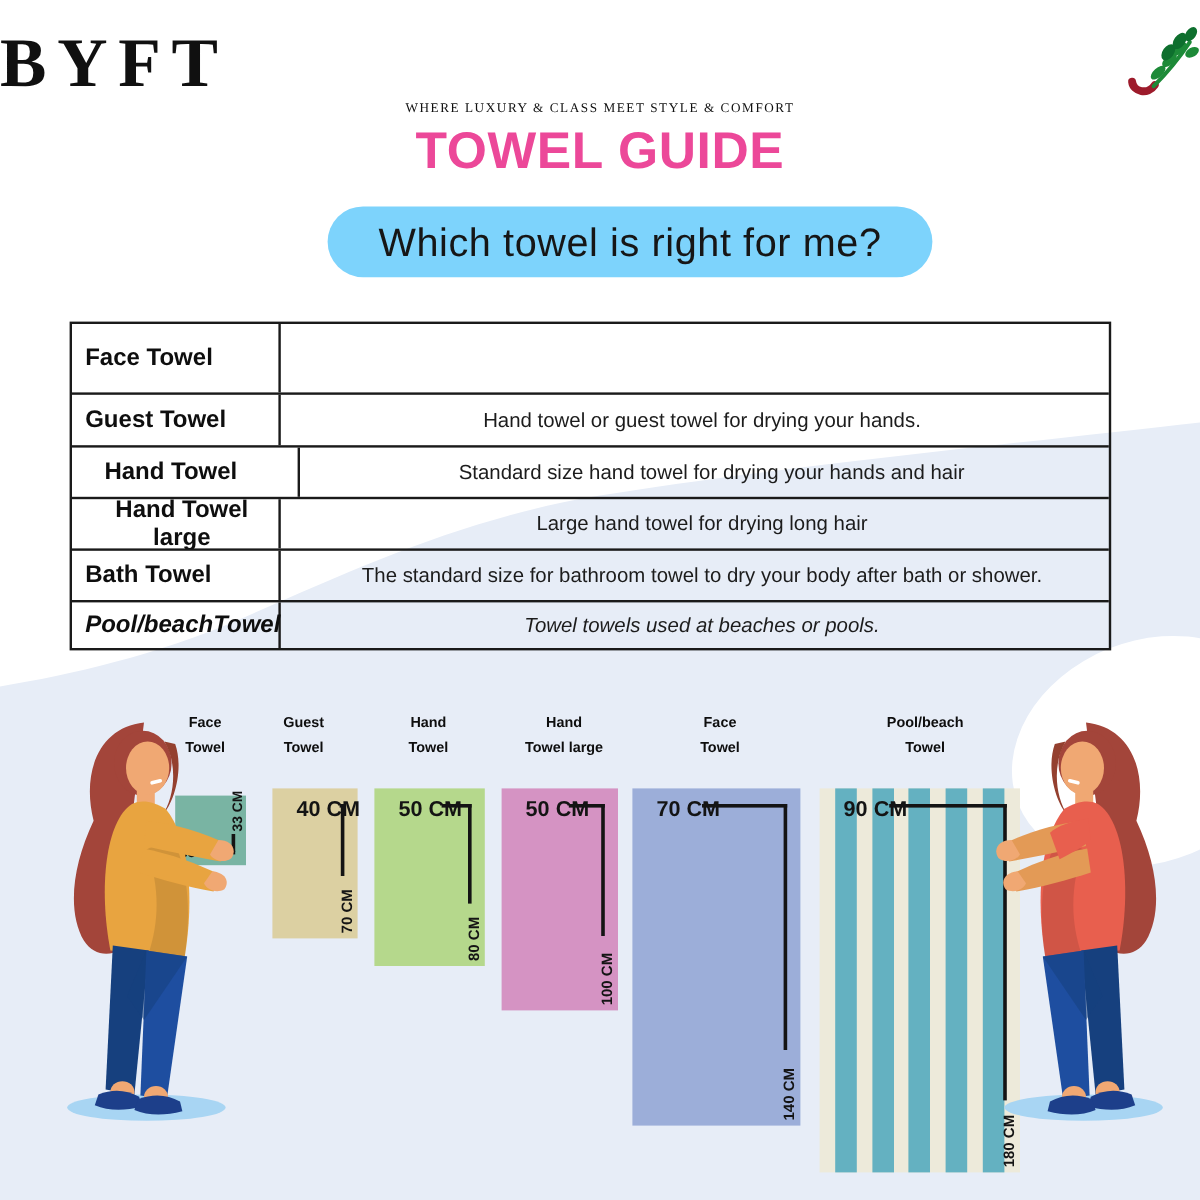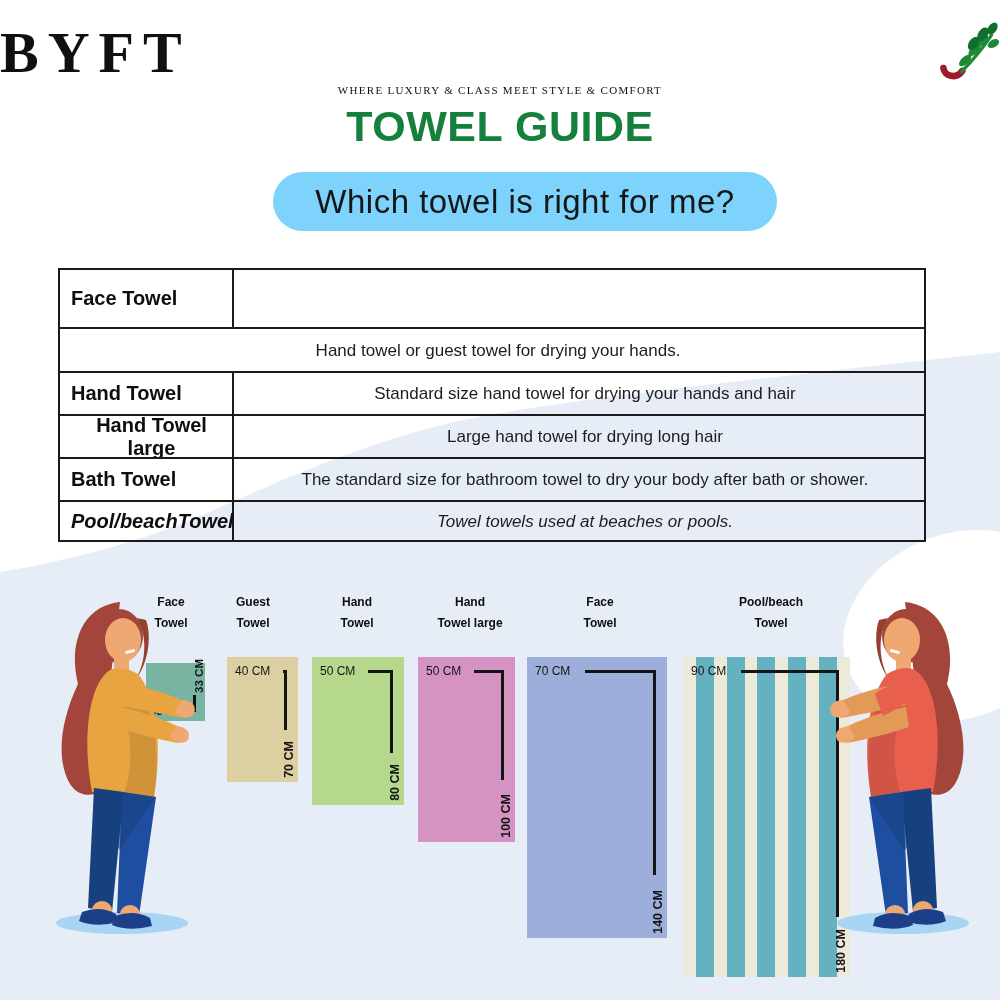--- a/index.html
+++ b/index.html
@@ -9,39 +9,39 @@
   #bg-svg{position:absolute;left:0;top:0;z-index:0;}
   
   .logo-row{position:absolute;top:22px;left:0;width:100%;display:flex;justify-content:space-between;
             align-items:flex-start;gap:10px;z-index:3;}
   .logo-text{font-family:"Liberation Serif", serif;font-size:58px;font-weight:600;
              letter-spacing:9px;line-height:62px;color:#101010;}
   .tagline{position:absolute;top:84px;left:0;width:100%;text-align:center;
            font-family:"Liberation Serif", serif;font-size:11px;letter-spacing:1.3px;
            color:#101010;z-index:3;}
   .page-title{position:absolute;top:102px;left:0;width:100%;text-align:center;
-              font-size:43px;font-weight:800;letter-spacing:0.5px;color:#15803d;z-index:3;}
+              font-size:43px;font-weight:800;letter-spacing:0.5px;color:#ec4899;z-index:3;}
   .banner{position:absolute;left:273px;top:172px;width:504px;height:59px;border-radius:32px;
           display:flex;align-items:center;justify-content:center;z-index:3;}
   .banner span{font-size:33px;color:#161616;letter-spacing:0.5px;}
   
   .guide-table{position:absolute;left:58px;top:268px;width:864px;border:2.5px solid #1a1a1a;
                display:flex;flex-direction:column;z-index:3;background:transparent;text-align:center;}
   .t-row{display:flex;border-top:2px solid #1a1a1a;}
   .t-row:first-child{border-top:none;}
   .t-label{width:174px;flex:0 0 174px;border-right:2.5px solid #1a1a1a;display:flex;
            align-items:center;padding-left:11px;font-size:20px;font-weight:700;color:#0e0e0e;box-sizing:border-box;}
   .t-desc{flex:1;display:flex;flex-direction:column;justify-content:center;
           padding-left:12px;font-size:17px;color:#1c1c1c;line-height:23px;}
-  .r1{height:57px;} .r2{height:42px;} .r3{height:41px;} .r4{height:41px;} .r5{height:41px;} .r6{height:38px;font-style:italic;}
+  .r1{height:57px;} .r2{height:42px;} .r3{height:41px;padding-left:16px;} .r4{height:41px;} .r5{height:41px;} .r6{height:38px;font-style:italic;}
   
   .towel-head{position:absolute;width:170px;text-align:center;font-size:12px;font-weight:700;
               line-height:21px;color:#0e0e0e;z-index:4;}
   .towel{position:absolute;z-index:4;}
-  .dim-w{position:absolute;top:7px;left:8px;font-size:12px;font-weight:400;color:#141414;white-space:nowrap;}
+  .dim-w{position:absolute;top:7px;left:20px;font-size:18px;font-weight:700;color:#141414;white-space:nowrap;}
   .dim-hl{position:absolute;top:13px;right:11px;height:3px;background:#141414;}
   .dim-vl{position:absolute;right:11px;width:3px;background:#141414;}
   .dim-v{position:absolute;right:2px;bottom:4px;font-size:12.5px;font-weight:700;color:#141414;
          writing-mode:vertical-rl;transform:rotate(180deg);white-space:nowrap;}
   
   .ft-v{position:absolute;right:0px;top:-4px;font-size:11.5px;font-weight:700;color:#141414;
         writing-mode:vertical-rl;transform:rotate(180deg);white-space:nowrap;}
   .ft-vl{position:absolute;right:9px;top:32px;width:3px;height:15px;background:#141414;}
   .ft-hl{position:absolute;right:9px;bottom:9px;width:13px;height:3px;background:#141414;}
   .ft-w{position:absolute;left:4px;bottom:4px;font-size:11.5px;font-weight:700;color:#141414;white-space:nowrap;}
@@ -79,20 +79,21 @@
   <div class="page-title">TOWEL GUIDE</div>
   <div class="banner" style="background-color: #7dd3fc;">
     <span>Which towel is right for me?</span>
   </div>
 
   <div class="guide-table">
     <div class="t-row r1">
       <div class="t-label">Face Towel</div>
     </div>
     <div class="t-row r2">
+      <div class="t-label">Guest Towel</div>
       <div class="t-desc">Hand towel or guest towel for drying your hands.</div>
     </div>
     <div class="t-row r3">
       <div class="t-label">Hand Towel</div>
       <div class="t-desc">Standard size hand towel for drying your hands and hair</div>
     </div>
     <div class="t-row r4">
       <div class="t-label">Hand Towel large</div>
       <div class="t-desc">Large hand towel for drying long hair</div>
     </div>

